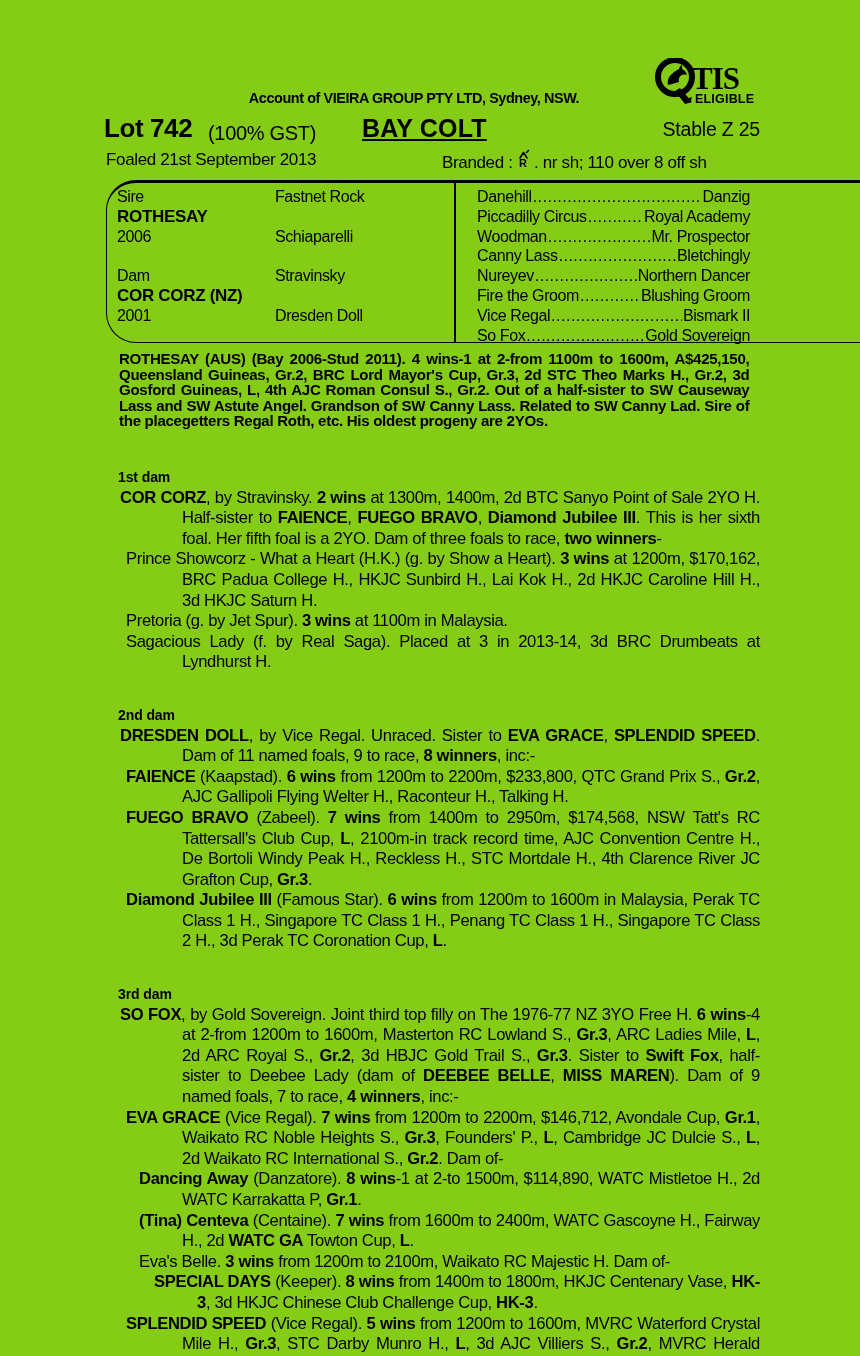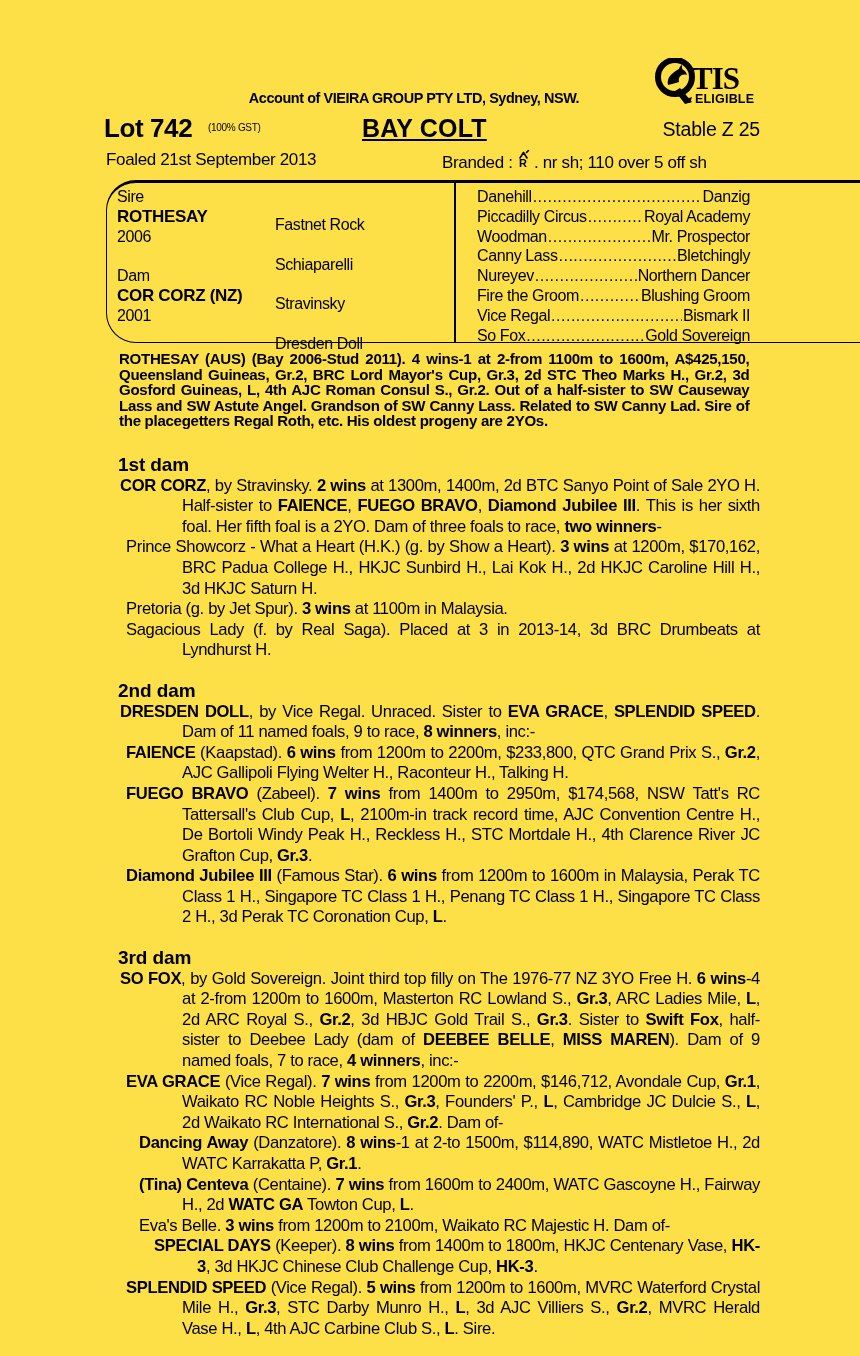--- a/index.html
+++ b/index.html
@@ -8,21 +8,21 @@
     background: #ffffff;
   }
   body {
     font-family: "Liberation Sans", sans-serif;
     color: #000000;
   }
   #page {
     position: relative;
     width: 860px;
     height: 1356px;
-    background: #fde047;
+    background: #84cc16;
     overflow: hidden;
   }
   .sheet {
     position: absolute;
     left: 104px;
     top: 0;
     width: 656px;
   }
 
   
@@ -61,21 +61,21 @@
   .lot-no {
     position: absolute;
     left: 0; top: 0;
     font-size: 26px;
     font-weight: bold;
     letter-spacing: -0.4px;
   }
   .gst {
     position: absolute;
     left: 104px; top: 9px;
-    font-size: 10px;
+    font-size: 20px;
     letter-spacing: -0.3px;
   }
   .colt-type {
     position: absolute;
     left: 258px; top: 1px;
     font-size: 25px;
     font-weight: bold;
     letter-spacing: 0.2px;
     text-decoration: underline;
   }
@@ -129,21 +129,21 @@
   }
   .ped-divider {
     position: absolute;
     left: 347px;
     top: 0;
     width: 1.5px;
     height: 100%;
     background: #000;
   }
   .ped-col1 { position: absolute; left: 10px; top: 4px; width: 160px; }
-  .ped-col2 { position: absolute; left: 168px; top: 4px; width: 175px; margin-top: 28px; }
+  .ped-col2 { position: absolute; left: 168px; top: 4px; width: 175px; }
   .ped-col3 { position: absolute; left: 357px; top: 4px; width: 286px; }
 
   .pl {
     font-size: 16px;
     line-height: 19.8px;
     letter-spacing: -0.4px;
     white-space: nowrap;
   }
   .pl.b { font-weight: bold; font-size: 17px; letter-spacing: -0.3px; }
   .pl.sp { visibility: hidden; }
@@ -187,23 +187,23 @@
     position: absolute;
     left: 0;
     top: 455px;
     width: 656px;
     font-size: 16.6px;
     line-height: 20.6px;
     letter-spacing: -0.35px;
   }
   .dam-head {
     font-weight: bold;
-    font-size: 19px;
+    font-size: 14px;
     margin-left: 14px;
-    margin-top: 0;
+    margin-top: 12px;
     margin-bottom: 0;
     letter-spacing: -0.1px;
   }
   .spacer { height: 20px; }
 
   p.e {
     margin: 0;
     text-align: justify;
     text-justify: inter-word;
   }
@@ -258,21 +258,21 @@
       <span class="branded">
         <span>Branded :</span>
         <span class="brand-mark">
           <svg viewBox="0 0 17 19" width="17" height="19" xmlns="http://www.w3.org/2000/svg">
             <g fill="none" stroke="#000" stroke-width="1.6" stroke-linecap="round" stroke-linejoin="round">
               <path d="M3 9 L6.5 3.5 L10 9"></path>
               <path d="M9.5 3.5 L11.5 1.5"></path>
             </g>
             <text x="2" y="18" font-family="'Liberation Sans', sans-serif" font-size="11" font-weight="bold" fill="#000">R</text>
           </svg>
-        </span><span>. nr sh; 110 over 5 off sh</span>
+        </span><span>. nr sh; 110 over 8 off sh</span>
       </span>
     </div>
 
     <div class="ped-table">
       <div class="ped-inner">
         <div class="ped-divider"></div>
 
         <div class="ped-col1">
           <div class="pl">Sire</div>
           <div class="pl b">ROTHESAY</div>

